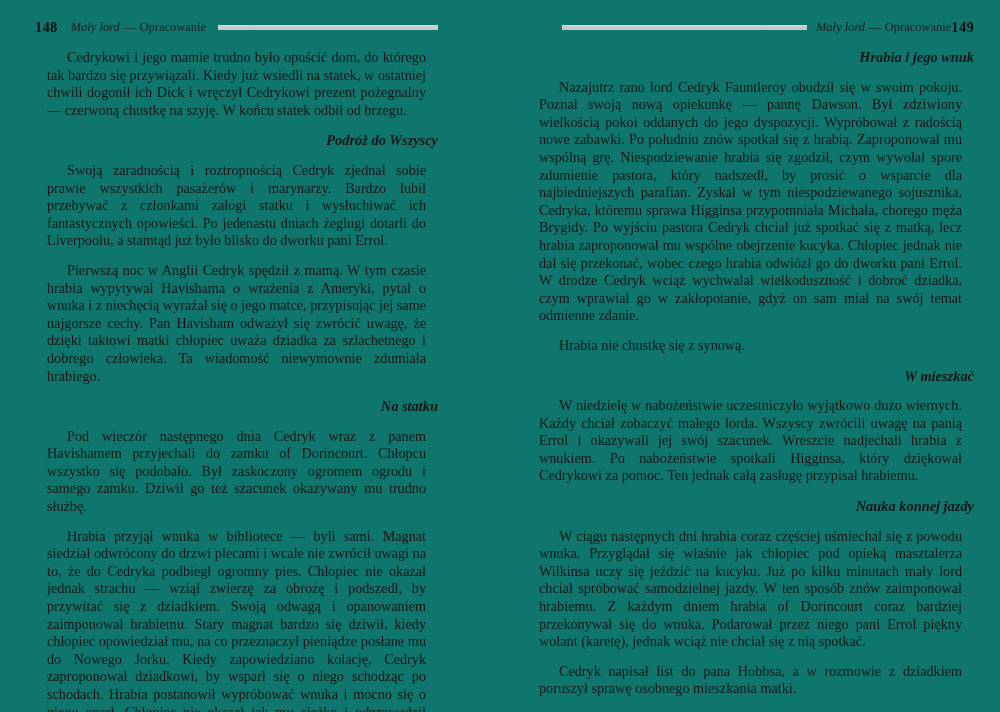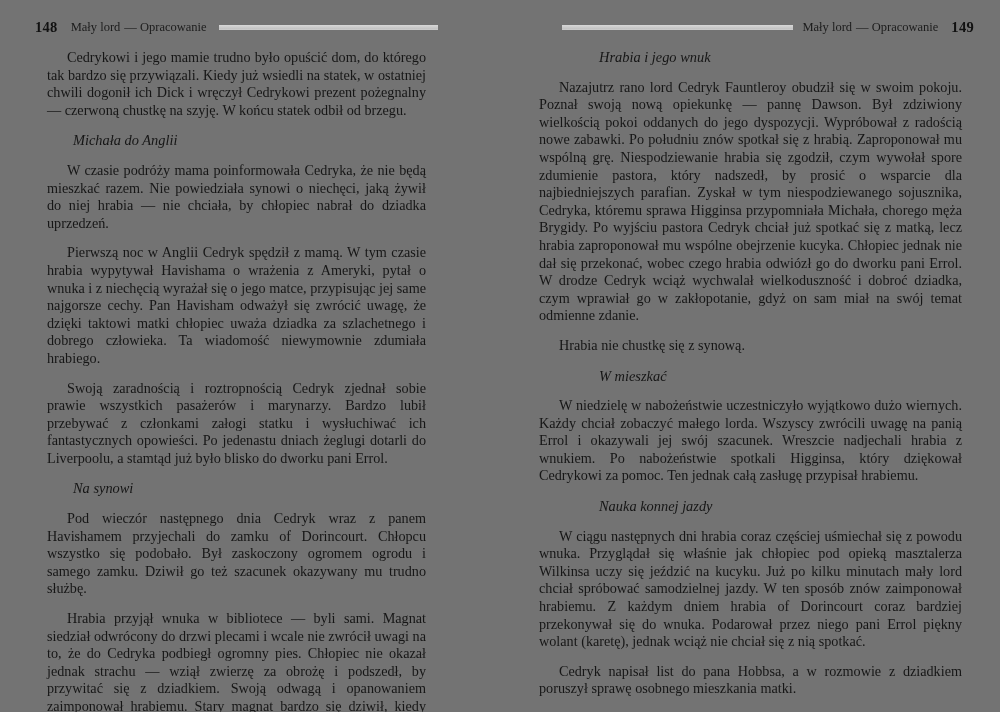--- a/index.html
+++ b/index.html
@@ -2,78 +2,77 @@
 <html lang="pl"><head>
 <meta charset="utf-8">
 <style>
   html, body { margin: 0; padding: 0; }
   body {
     width: 1000px; height: 712px;
     background: #fefefe;
     font-family: "Liberation Serif", serif;
     overflow: hidden;
   }
-  .spread { position: relative; width: 1000px; height: 712px; background: #737373; }
+  .spread { position: relative; width: 1000px; height: 712px; background: #0f766e; }
 
   .page { position: absolute; top: 19px; }
   .page-left  { left: 35px;  width: 403px; }
   .page-right { left: 527px; width: 447px; }
 
   
   .pg-header { display: flex; align-items: center; height: 17px; margin-bottom: 13px; }
   .pg-num { font-weight: bold; font-size: 14.5px; color: #111; letter-spacing: 0.3px; }
   .pg-title { font-size: 12.5px; color: #1c1c1c; white-space: nowrap; }
-  .pg-title .it { }
+  .pg-title .it { font-style: italic; }
   .pg-title .rest { margin-left: 4px; }
   .page-left  .pg-title { margin-left: 13px; }
-  .page-right .pg-num  { margin-left: 13px; }
+  .page-right .pg-num  { }
   .hdr-rule { flex: 1; height: 5px; background: linear-gradient(180deg, #d8d8d8 0%, #c3c3c3 75%, #cecece 100%); }
   .page-left  .hdr-rule { margin-left: 12px; }
   .page-right .hdr-rule { margin-left: 35px; margin-right: 9px; }
 
   
   .bodytext {
     font-size: 14.2px;
     line-height: 17.6px;
     color: #161616;
     text-align: justify;
     hyphens: auto;
     -webkit-hyphens: auto;
   }
   .para { margin: 12px; text-indent: 20px; }
   .sec-heading {
     font-size: 14.4px;
-    font-weight: normal;
+    font-weight: bold;
     font-style: italic;
     margin: 13px 0 6px 38px;
     line-height: 17.6px;
-    text-align: left;
+    text-align: right;
     text-indent: 0;
   }
   .page-right .sec-heading { margin-left: 72px; }
   .page-right .sec-heading.first { margin-top: 9px; }
 </style>
 </head>
 <body>
 
 <div class="spread">
 
   <div class="page page-left">
     <div class="pg-header">
       <span class="pg-num">148</span>
       <span class="pg-title"><span class="it">Mały lord</span><span class="rest">— Opracowanie</span></span>
       <span class="hdr-rule"></span>
     </div>
     <div class="bodytext">
       <p class="para">Cedrykowi i jego mamie trudno było opuścić dom, do którego tak bardzo się przywiązali. Kiedy już wsiedli na statek, w ostatniej chwili dogonił ich Dick i wręczył Cedrykowi prezent pożegnalny — czerwoną chustkę na szyję. W końcu statek odbił od brzegu.</p>
-      <div class="sec-heading">Michała do Anglii</div>
-      <p class="para">W czasie podróży mama poinformowała Cedryka, że nie będą mieszkać razem. Nie powiedziała synowi o niechęci, jaką żywił do niej hrabia — nie chciała, by chłopiec nabrał do dziadka uprzedzeń.</p>
+      <div class="sec-heading">Podróż do Wszyscy</div>
+      <p class="para">Swoją zaradnością i roztropnością Cedryk zjednał sobie prawie wszystkich pasażerów i marynarzy. Bardzo lubił przebywać z członkami załogi statku i wysłuchiwać ich fantastycznych opowieści. Po jedenastu dniach żeglugi dotarli do Liverpoolu, a stamtąd już było blisko do dworku pani Errol.</p>
       <p class="para">Pierwszą noc w Anglii Cedryk spędził z mamą. W tym czasie hrabia wypytywał Havishama o wrażenia z Ameryki, pytał o wnuka i z niechęcią wyrażał się o jego matce, przypisując jej same najgorsze cechy. Pan Havisham odważył się zwrócić uwagę, że dzięki taktowi matki chłopiec uważa dziadka za szlachetnego i dobrego człowieka. Ta wiadomość niewymownie zdumiała hrabiego.</p>
-      <p class="para">Swoją zaradnością i roztropnością Cedryk zjednał sobie prawie wszystkich pasażerów i marynarzy. Bardzo lubił przebywać z członkami załogi statku i wysłuchiwać ich fantastycznych opowieści. Po jedenastu dniach żeglugi dotarli do Liverpoolu, a stamtąd już było blisko do dworku pani Errol.</p>
-      <div class="sec-heading">Na synowi</div>
+      <div class="sec-heading">Na statku</div>
       <p class="para">Pod wieczór następnego dnia Cedryk wraz z panem Havishamem przyjechali do zamku of Dorincourt. Chłopcu wszystko się podobało. Był zaskoczony ogromem ogrodu i samego zamku. Dziwił go też szacunek okazywany mu trudno służbę.</p>
       <p class="para">Hrabia przyjął wnuka w bibliotece — byli sami. Magnat siedział odwrócony do drzwi plecami i wcale nie zwrócił uwagi na to, że do Cedryka podbiegł ogromny pies. Chłopiec nie okazał jednak strachu — wziął zwierzę za obrożę i podszedł, by przywitać się z dziadkiem. Swoją odwagą i opanowaniem zaimponował hrabiemu. Stary magnat bardzo się dziwił, kiedy chłopiec opowiedział mu, na co przeznaczył pieniądze posłane mu do Nowego Jorku. Kiedy zapowiedziano kolację, Cedryk zaproponował dziadkowi, by wsparł się o niego schodząc po schodach. Hrabia postanowił wypróbować wnuka i mocno się o niego oparł. Chłopiec nie okazał jak mu ciężko i odprowadził dziadka do jadalni. Po raz drugi tego wieczoru wywołał jego podziw.</p>
 
     </div>
   </div>
 
   <div class="page page-right">
     <div class="pg-header">
       <span class="hdr-rule"></span>
       <span class="pg-title"><span class="it">Mały lord</span><span class="rest">— Opracowanie</span></span>

